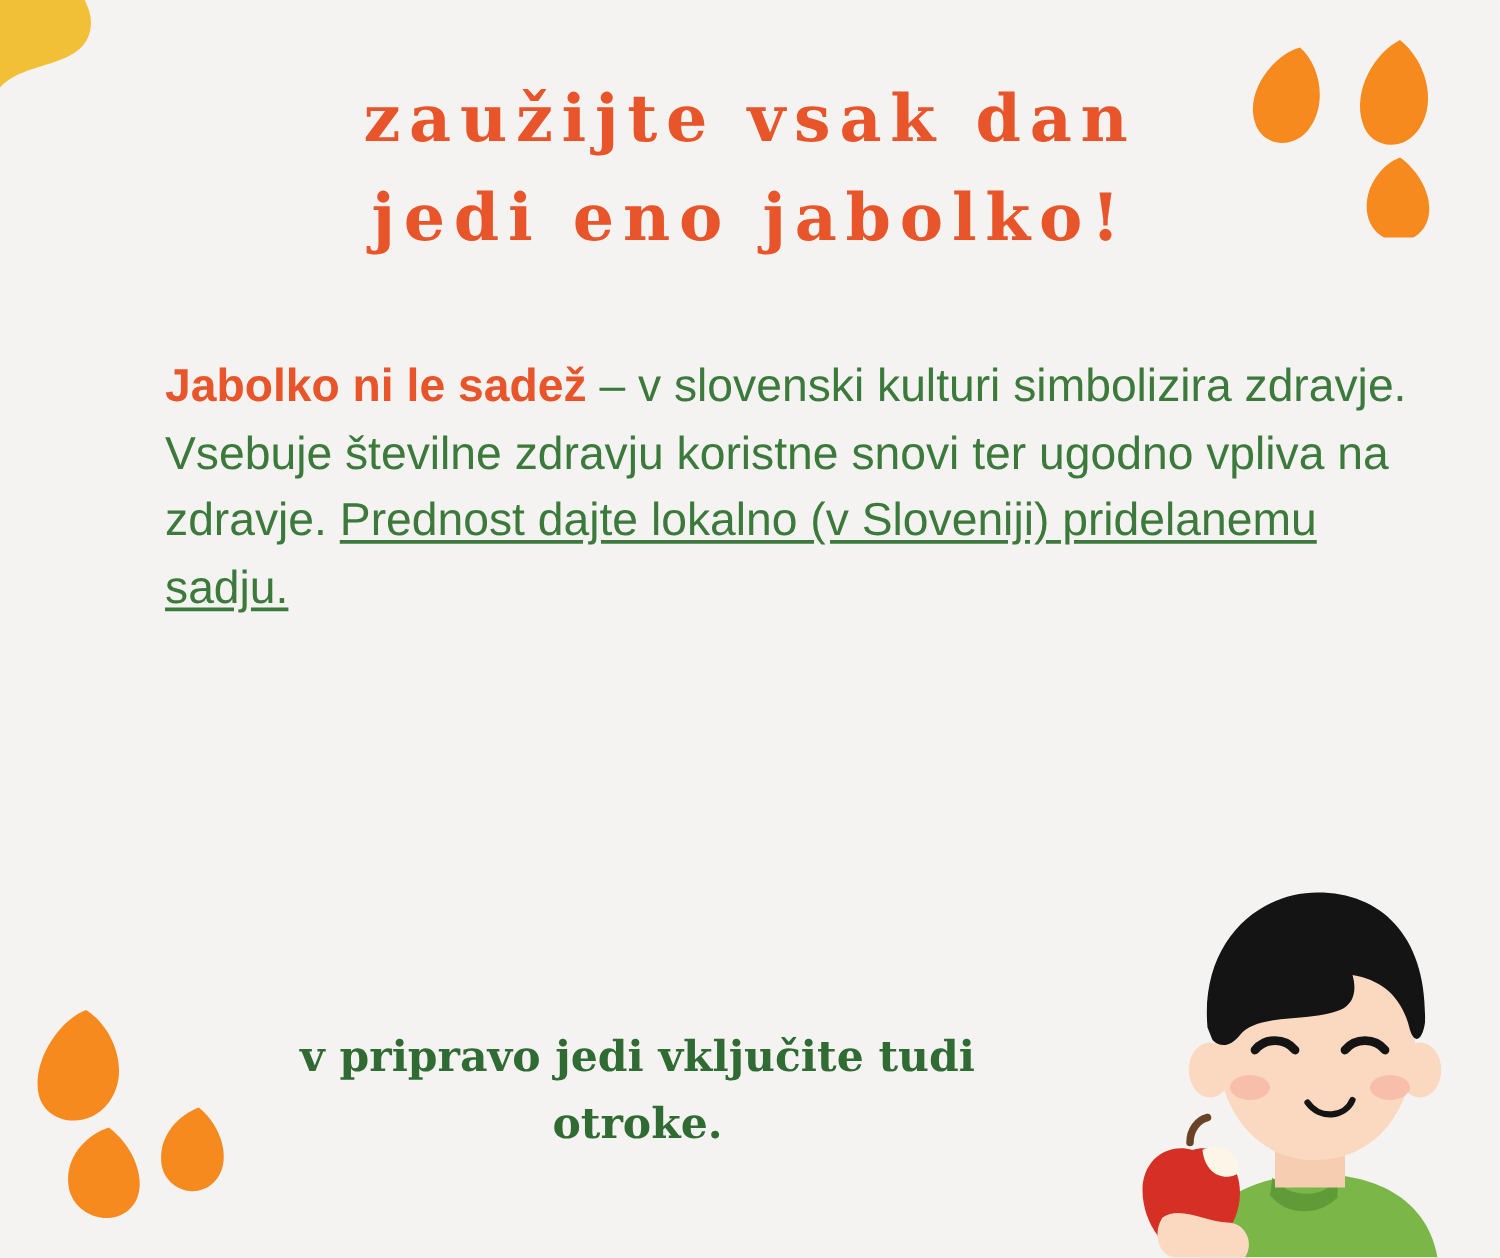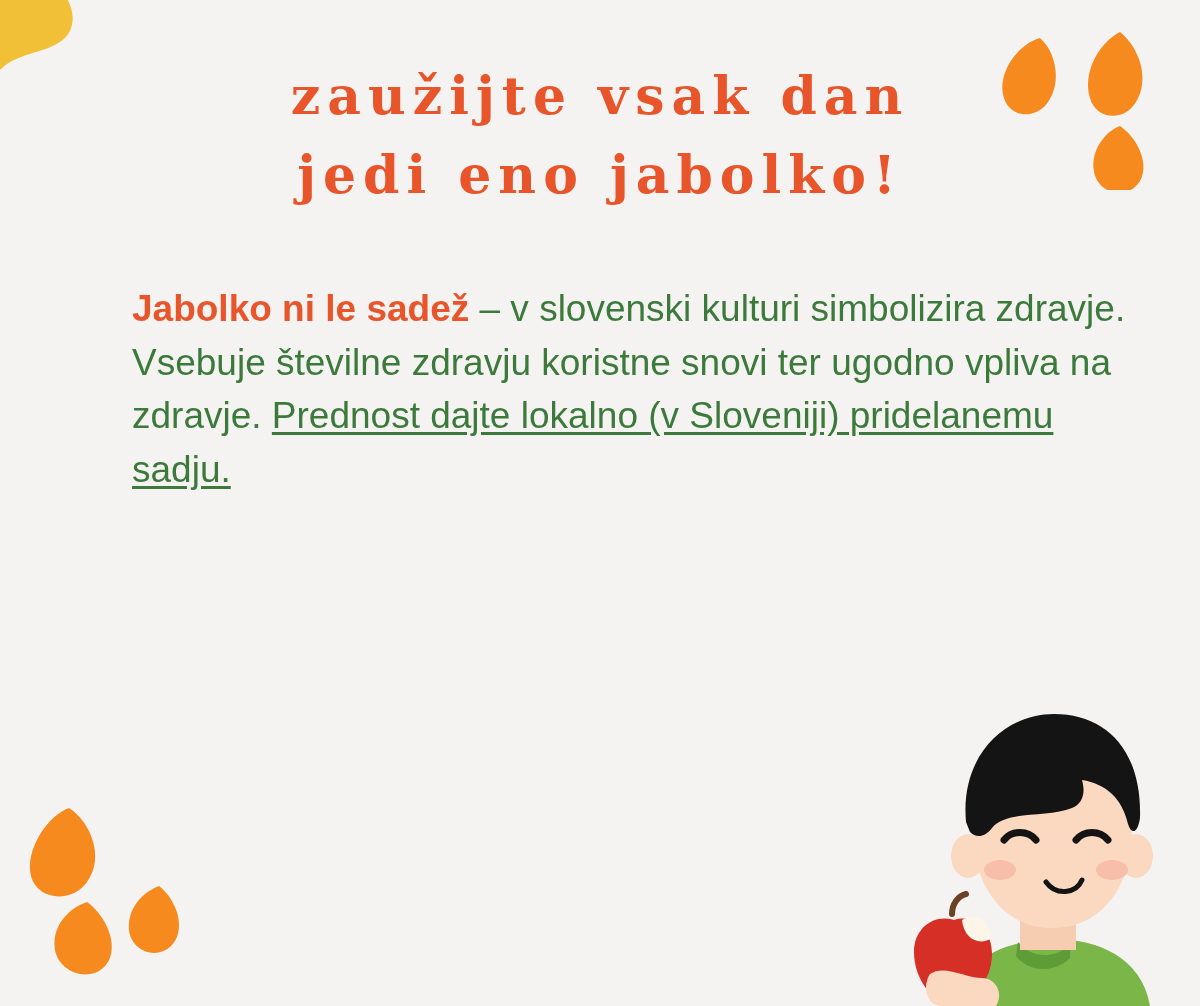--- a/index.html
+++ b/index.html
@@ -139,20 +139,24 @@
   <div class="headline">
     <span class="headline-line">zaužijte vsak dan</span>
     <span class="headline-line">jedi eno jabolko!</span>
   </div>
 
   <div class="body-block">
     <p class="para"><span class="accent">Jabolko ni le sadež</span><span> – v slovenski kulturi simbolizira zdravje. Vsebuje številne zdravju koristne snovi ter ugodno vpliva na zdravje. </span><span class="uline">Prednost dajte lokalno (v Sloveniji) pridelanemu sadju.</span></p>
 
   </div>
 
+  <div class="footer">
+    <span>v pripravo jedi vključite tudi</span><br>
+    <span>otroke.</span>
+  </div>
 
   <svg class="kid" viewBox="0 0 300 300">
 
     <path d="M60,300 C60,258 95,238 140,234 C185,230 240,244 250,300 Z" fill="#7ab648"></path>
     <path d="M118,236 C130,252 156,254 170,238 L170,252 C154,268 128,266 116,250 Z" fill="#5f9b36"></path>
 
     <path d="M120,212 L176,212 L176,244 L120,244 Z" fill="#f6cdb0"></path>
 
     <ellipse cx="68" cy="150" rx="17" ry="22" fill="#fbd9c0"></ellipse>
     <ellipse cx="236" cy="150" rx="17" ry="22" fill="#fbd9c0"></ellipse>

